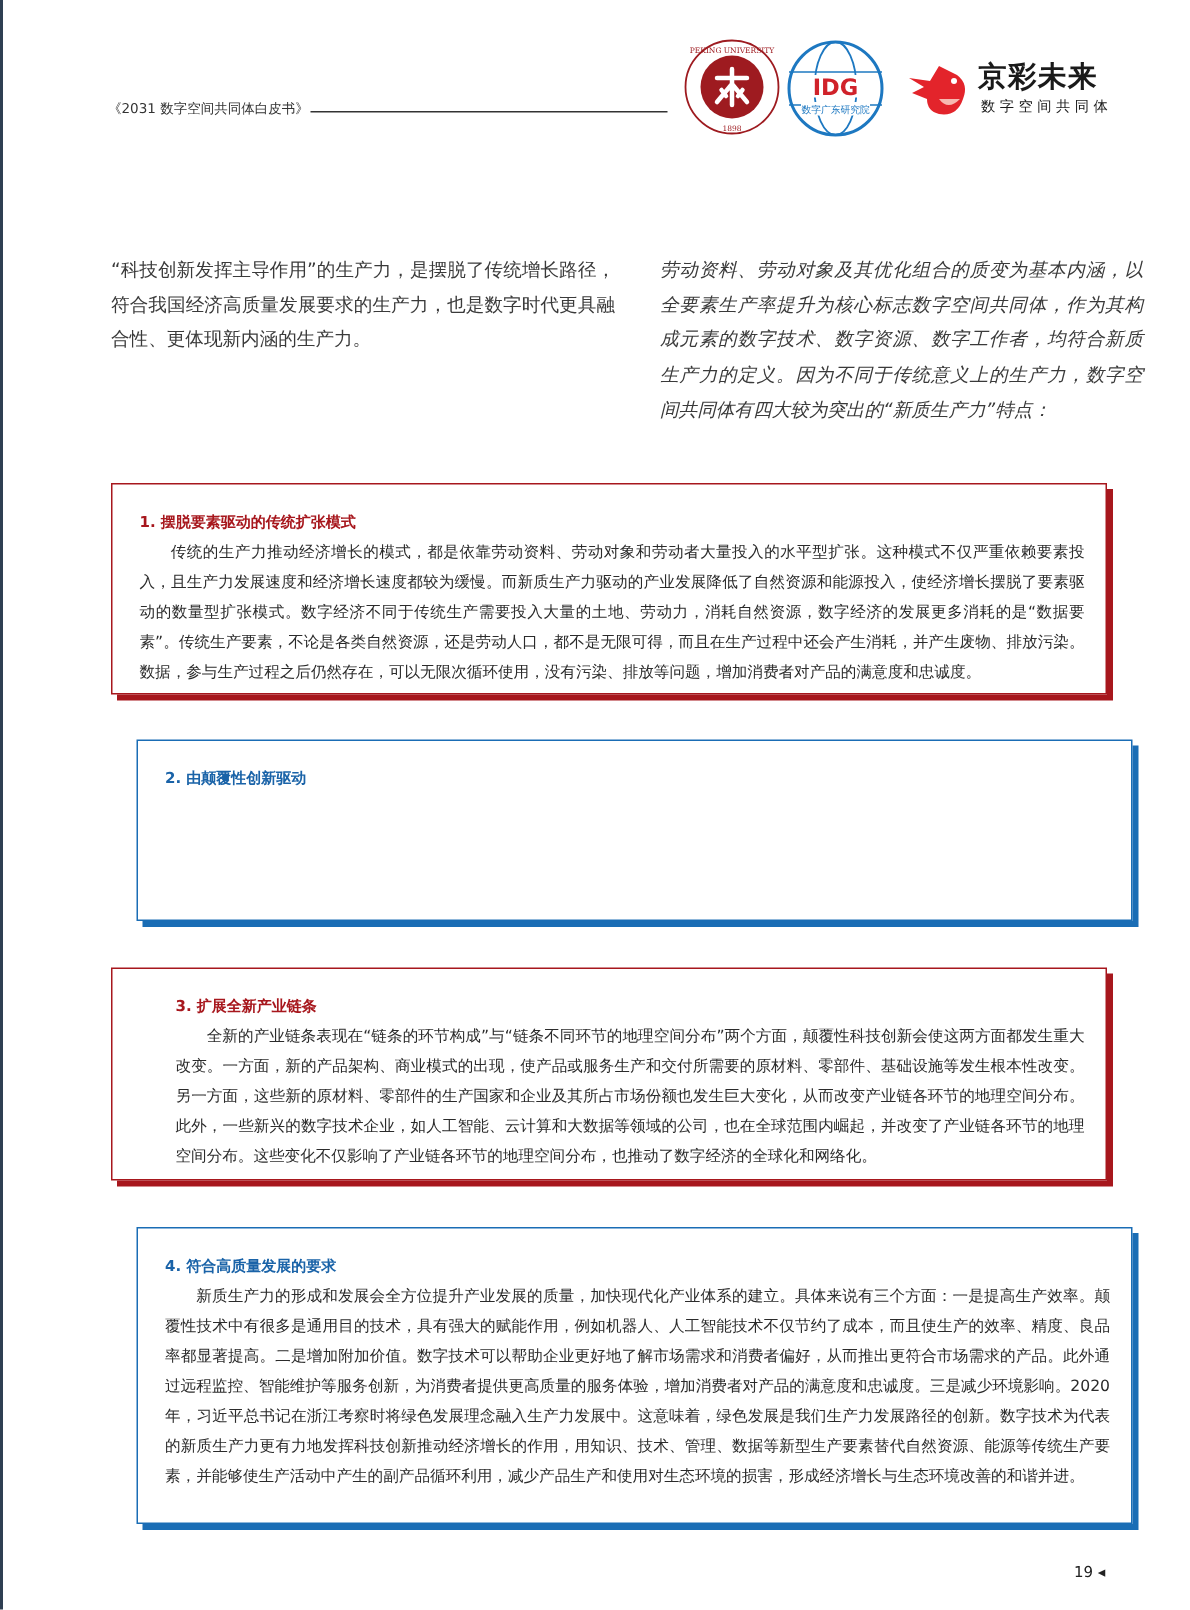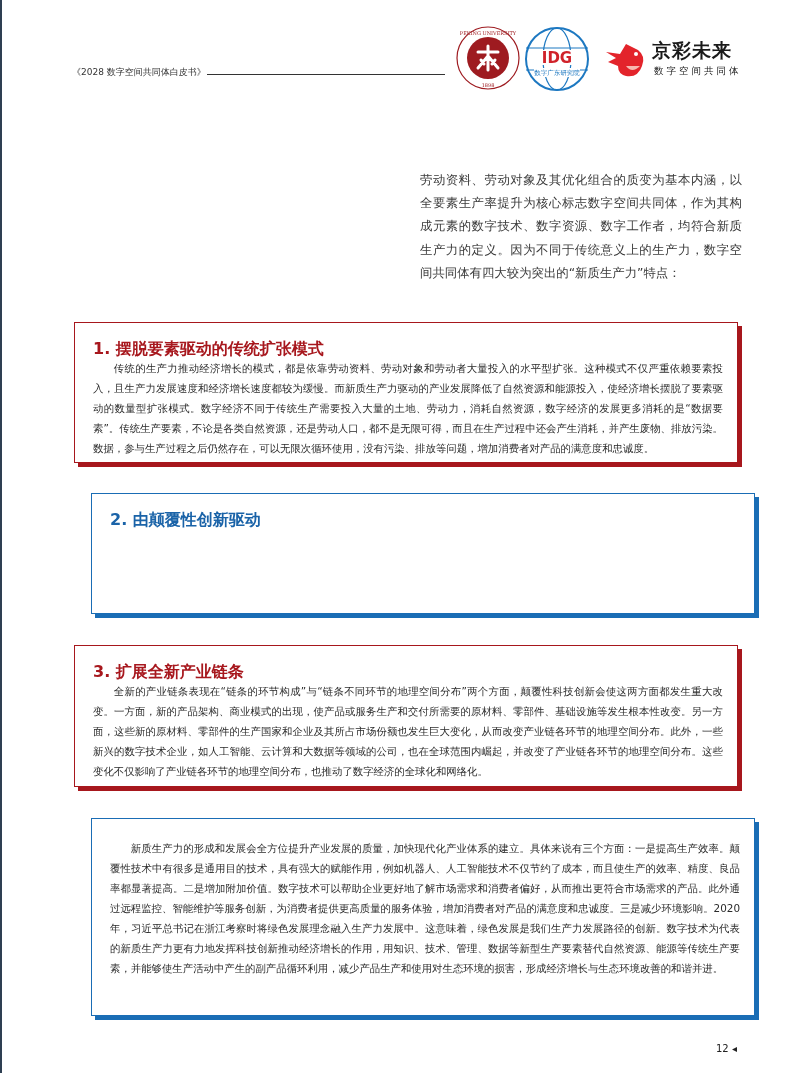--- a/index.html
+++ b/index.html
@@ -9,40 +9,40 @@
   .header-title { position:absolute; left:72px; top:66px; font-size:9px; color:#333; letter-spacing:0; }
   .header-rule { position:absolute; left:207px; top:74px; width:238px; height:1px; background:#333; }
   .logo-pku { position:absolute; left:456px; top:26px; width:64px; height:64px; }
   .logo-idg { position:absolute; left:524px; top:26px; width:66px; height:66px; }
   .logo-jc { position:absolute; left:604px; top:38px; width:150px; height:44px; }
   .jc-name { position:absolute; left:48px; top:0px; font-size:19px; font-weight:bold; color:#1a1a1a; letter-spacing:1px; }
   .jc-sub { position:absolute; left:50px; top:27px; font-size:9.5px; color:#1a1a1a; letter-spacing:3px; }
 
   .col { position:absolute; top:168px; width:336px; font-size:12.4px; line-height:23.2px; color:#3a3a3a; text-align:justify; }
   .col-left { left:74px; }
-  .col-right { left:420px; width:322px; }
+  .col-right { left:440px; width:322px;font-style:italic; }
   .col p { margin:0; }
   .indent { text-indent:2em; }
 
   .box { position:absolute; left:74px; width:664px; background:#fff; padding:18px 0 0 0; box-sizing:border-box; }
   .box.red { border:1.5px solid #a7171d; box-shadow:4px 4px 0 #a7171d; }
   .box.blue { border:1.5px solid #1a6db5; box-shadow:4px 4px 0 #1a6db5;margin-left:17px; }
-  .box-title { margin:0 0 0 18px; font-size:16px; font-weight:bold; line-height:16px; }
+  .box-title { margin:0 0 0 18px; font-size:10px; font-weight:bold; line-height:16px; }
   .red .box-title { color:#a7171d; }
   .blue .box-title { color:#1a63a8; }
   .box-body { margin:1px 14px 0 18px; font-size:10.4px; line-height:20px; color:#2b2b2b; text-indent:2em; text-align:justify; }
 
   .page-num { position:absolute; left:716px; top:1043px; font-size:10px; color:#222; }
 </style>
 </head>
 <body>
 
 <div class="left-edge"></div>
 
-<div class="header-title">《2028 数字空间共同体白皮书》</div>
+<div class="header-title">《2031 数字空间共同体白皮书》</div>
 <div class="header-rule"></div>
 
 <svg class="logo-pku" viewBox="0 0 64 64">
   <circle cx="32" cy="32" r="31" fill="#fff" stroke="#9e1b20" stroke-width="1.2"></circle>
   <circle cx="32" cy="32" r="21" fill="#9e1b20"></circle>
   <path d="M22 26 L42 26 M32 20 L32 44 M32 30 L22 42 M32 30 L42 42 M25 34 L28 38 M39 34 L36 38" stroke="#fff" stroke-width="3" fill="none" stroke-linecap="round"></path>
   <text x="32" y="9" font-size="5" text-anchor="middle" fill="#9e1b20" font-family="DejaVu Serif, serif">PEKING UNIVERSITY</text>
   <text x="32" y="61" font-size="5" text-anchor="middle" fill="#9e1b20" font-family="DejaVu Serif, serif">1898</text>
 </svg>
 
@@ -61,36 +61,38 @@
   <svg width="44" height="40" viewBox="0 0 44 40" style="position:absolute;left:0;top:2px;">
     <path d="M2 12 L16 14 L22 4 L34 10 Q42 16 38 26 Q34 38 22 36 Q14 34 14 26 L4 22 L12 18 Z" fill="#e3242b"></path>
     <circle cx="32" cy="14" r="2" fill="#fff"></circle>
     <path d="M22 26 Q28 34 36 26" fill="#f7b8b0"></path>
   </svg>
   <div class="jc-name">京彩未来</div>
   <div class="jc-sub">数字空间共同体</div>
 </div>
 
 <div class="col col-left">
+  <p>“科技创新发挥主导作用”的生产力，是摆脱了传统增长路径，符合我国经济高质量发展要求的生产力，也是数字时代更具融合性、更体现新内涵的生产力。</p>
 </div>
 <div class="col col-right">
   <p>劳动资料、劳动对象及其优化组合的质变为基本内涵，以全要素生产率提升为核心标志数字空间共同体，作为其构成元素的数字技术、数字资源、数字工作者，均符合新质生产力的定义。因为不同于传统意义上的生产力，数字空间共同体有四大较为突出的“新质生产力”特点：</p>
 </div>
 
 <div class="box red" style="top:322px;height:141px;">
   <div class="box-title">1. 摆脱要素驱动的传统扩张模式</div>
   <div class="box-body">传统的生产力推动经济增长的模式，都是依靠劳动资料、劳动对象和劳动者大量投入的水平型扩张。这种模式不仅严重依赖要素投入，且生产力发展速度和经济增长速度都较为缓慢。而新质生产力驱动的产业发展降低了自然资源和能源投入，使经济增长摆脱了要素驱动的数量型扩张模式。数字经济不同于传统生产需要投入大量的土地、劳动力，消耗自然资源，数字经济的发展更多消耗的是“数据要素”。传统生产要素，不论是各类自然资源，还是劳动人口，都不是无限可得，而且在生产过程中还会产生消耗，并产生废物、排放污染。数据，参与生产过程之后仍然存在，可以无限次循环使用，没有污染、排放等问题，增加消费者对产品的满意度和忠诚度。</div>
 </div>
 
 <div class="box blue" style="top:493px;height:121px;">
   <div class="box-title">2. 由颠覆性创新驱动</div>
 </div>
 
-<div class="box red" style="top:645px;height:142px;">
+<div class="box red" style="top:645px;height:142px;padding-left:24px;">
   <div class="box-title">3. 扩展全新产业链条</div>
   <div class="box-body">全新的产业链条表现在“链条的环节构成”与“链条不同环节的地理空间分布”两个方面，颠覆性科技创新会使这两方面都发生重大改变。一方面，新的产品架构、商业模式的出现，使产品或服务生产和交付所需要的原材料、零部件、基础设施等发生根本性改变。另一方面，这些新的原材料、零部件的生产国家和企业及其所占市场份额也发生巨大变化，从而改变产业链各环节的地理空间分布。此外，一些新兴的数字技术企业，如人工智能、云计算和大数据等领域的公司，也在全球范围内崛起，并改变了产业链各环节的地理空间分布。这些变化不仅影响了产业链各环节的地理空间分布，也推动了数字经济的全球化和网络化。</div>
 </div>
 
 <div class="box blue" style="top:818px;height:198px;">
+  <div class="box-title">4. 符合高质量发展的要求</div>
   <div class="box-body">新质生产力的形成和发展会全方位提升产业发展的质量，加快现代化产业体系的建立。具体来说有三个方面：一是提高生产效率。颠覆性技术中有很多是通用目的技术，具有强大的赋能作用，例如机器人、人工智能技术不仅节约了成本，而且使生产的效率、精度、良品率都显著提高。二是增加附加价值。数字技术可以帮助企业更好地了解市场需求和消费者偏好，从而推出更符合市场需求的产品。此外通过远程监控、智能维护等服务创新，为消费者提供更高质量的服务体验，增加消费者对产品的满意度和忠诚度。三是减少环境影响。2020 年，习近平总书记在浙江考察时将绿色发展理念融入生产力发展中。这意味着，绿色发展是我们生产力发展路径的创新。数字技术为代表的新质生产力更有力地发挥科技创新推动经济增长的作用，用知识、技术、管理、数据等新型生产要素替代自然资源、能源等传统生产要素，并能够使生产活动中产生的副产品循环利用，减少产品生产和使用对生态环境的损害，形成经济增长与生态环境改善的和谐并进。</div>
 </div>
 
-<div class="page-num">12 ◂</div>
+<div class="page-num">19 ◂</div>
 
 </body></html>

